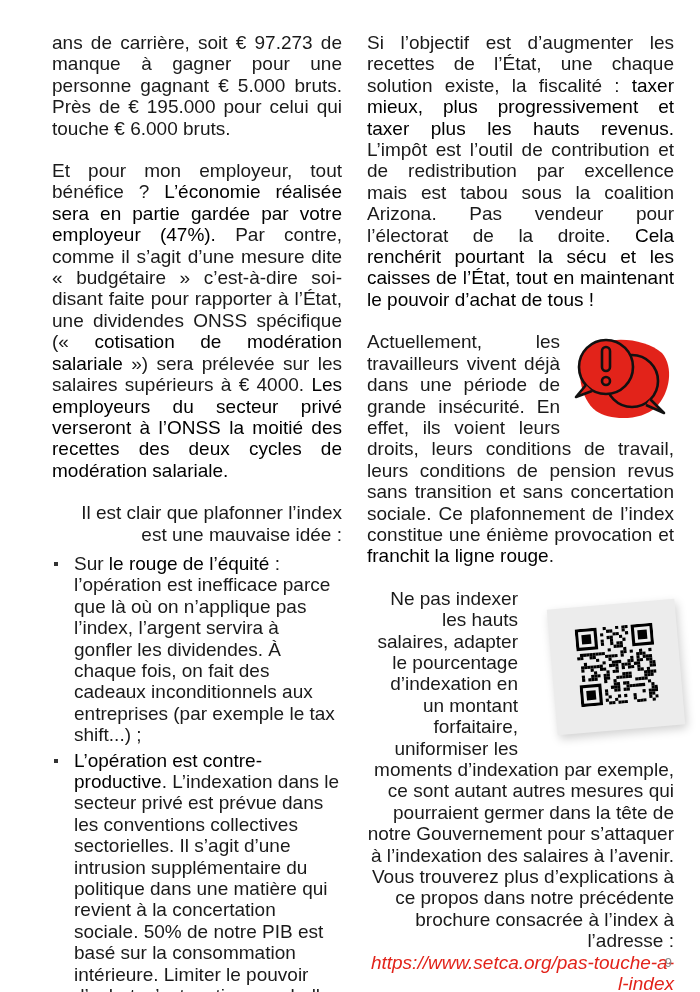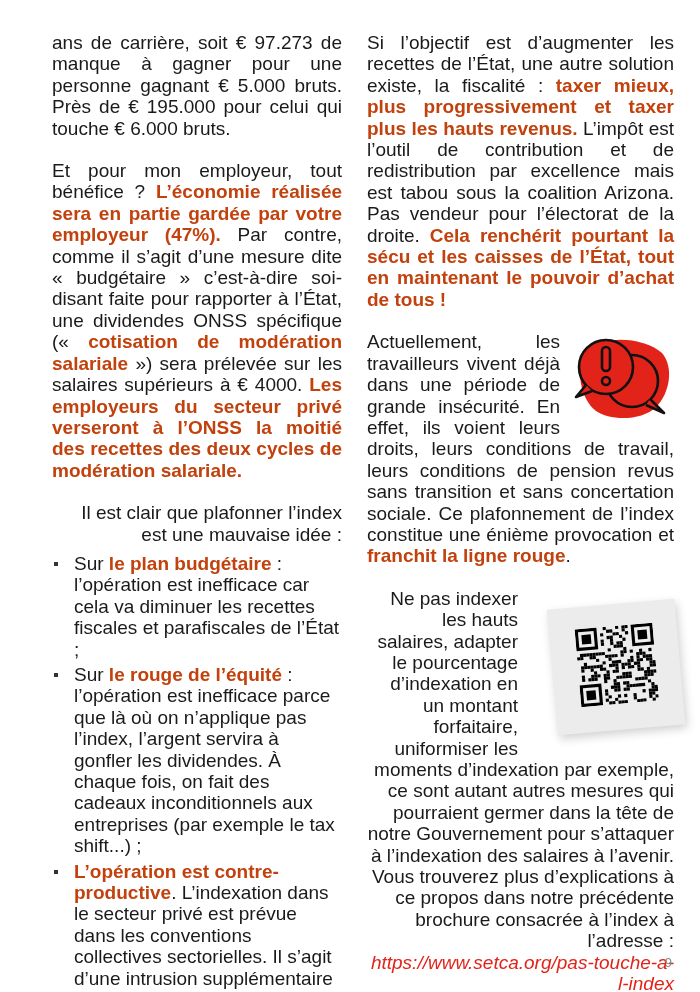--- a/index.html
+++ b/index.html
@@ -3,21 +3,21 @@
 <meta charset="utf-8">
 <style>
   html, body { margin: 0; padding: 0; background: #ffffff; }
   body { width: 700px; height: 992px; position: relative; overflow: hidden;
          font-family: "Liberation Sans", sans-serif; color: #1a1a1a; }
   .col { position: absolute; top: 32px; font-size: 19px; line-height: 21.4px; }
   .col-left { left: 52px; width: 290px; }
   .col-right { left: 367px; width: 307px; }
   p { margin: 0 0 21px 0; text-align: right; }
   .justify { text-align: justify; }
-  b { font-weight: bold; color: #c2410c; }
+  b { font-weight: normal; color: #000000; }
   ul { list-style: none; margin: 0; padding: 0; }
   li { position: relative; padding-left: 22px; margin-bottom: 4px; }
   li::before { content: ""; position: absolute; left: 2px; top: 9px; width: 4px; height: 4px; background: #333; }
   .alert-wrap { float: right; width: 108px; height: 92px; margin: 0 0 0 6px; position: relative; }
   .qr-wrap { float: right; width: 170px; height: 150px; margin: 8px -20px 0 6px; position: relative; }
   .qr-card { position: absolute; left: 28px; top: 8px; width: 128px; height: 126px; background: #ececec;
              transform: rotate(-5deg); box-shadow: 2px 4px 10px rgba(0,0,0,0.18); }
   .qr-card svg { position: absolute; left: 26px; top: 22px; }
   .link { color: #e2231a; font-style: italic; display: block; }
   .page-num { position: absolute; right: 28px; top: 955px; font-size: 13px; color: #8a8a8a; }
@@ -30,29 +30,28 @@
   <p class="justify">
     <span>Et pour mon employeur, tout bénéfice ?</span>
     <b>L’économie réalisée sera en partie gardée par votre employeur (47%).</b>
     <span>Par contre, comme il s’agit d’une mesure dite « budgétaire » c’est-à-dire soi-disant faite pour rapporter à l’État, une dividendes ONSS spécifique («</span>
     <b>cotisation de modération salariale</b>
     <span>») sera prélevée sur les salaires supérieurs à € 4000.</span>
     <b>Les employeurs du secteur privé verseront à l’ONSS la moitié des recettes des deux cycles de modération salariale.</b>
   </p>
   <p style="margin-bottom:8px">Il est clair que plafonner l’index est une mauvaise idée :</p>
   <ul>
-    <li><span>Sur </span><b>le plan budgétaire</b><span> : l’opération est inefficace car cela va diminuer les recettes fiscales et parafiscales de l’État ;</span></li>
     <li><span>Sur </span><b>le rouge de l’équité</b><span> : l’opération est inefficace parce que là où on n’applique pas l’index, l’argent servira à gonfler les dividendes. À chaque fois, on fait des cadeaux inconditionnels aux entreprises (par exemple le tax shift...) ;</span></li>
     <li><span></span><b>L’opération est contre-productive</b><span>. L’indexation dans le secteur privé est prévue dans les conventions collectives sectorielles. Il s’agit d’une intrusion supplémentaire du politique dans une matière qui revient à la concertation sociale. 50% de notre PIB est basé sur la consommation intérieure. Limiter le pouvoir d’achat, c’est se tirer une balle dans le pied !</span></li>
   </ul>
 </div>
 
 <div class="col col-right">
   <p class="justify">
-    <span>Si l’objectif est d’augmenter les recettes de l’État, une autre solution existe, la fiscalité :</span>
+    <span>Si l’objectif est d’augmenter les recettes de l’État, une chaque solution existe, la fiscalité :</span>
     <b>taxer mieux, plus progressivement et taxer plus les hauts revenus.</b>
     <span>L’impôt est l’outil de contribution et de redistribution par excellence mais est tabou sous la coalition Arizona. Pas vendeur pour l’électorat de la droite.</span>
     <b>Cela renchérit pourtant la sécu et les caisses de l’État, tout en maintenant le pouvoir d’achat de tous !</b>
   </p>
   <p class="justify">
     <span class="alert-wrap">
       <svg width="108" height="92" viewBox="0 0 108 92">
         <path d="M22 18 C40 4 78 6 96 22 C108 36 104 62 90 76 C76 90 44 90 30 80 C14 68 8 36 22 18 Z" fill="#e2231a"></path>
         <circle cx="66" cy="50" r="26" fill="none" stroke="#111" stroke-width="2.6"></circle>
         <path d="M84 68 L98 82 L80 74" fill="#e2231a" stroke="#111" stroke-width="2.6" stroke-linejoin="round"></path>

